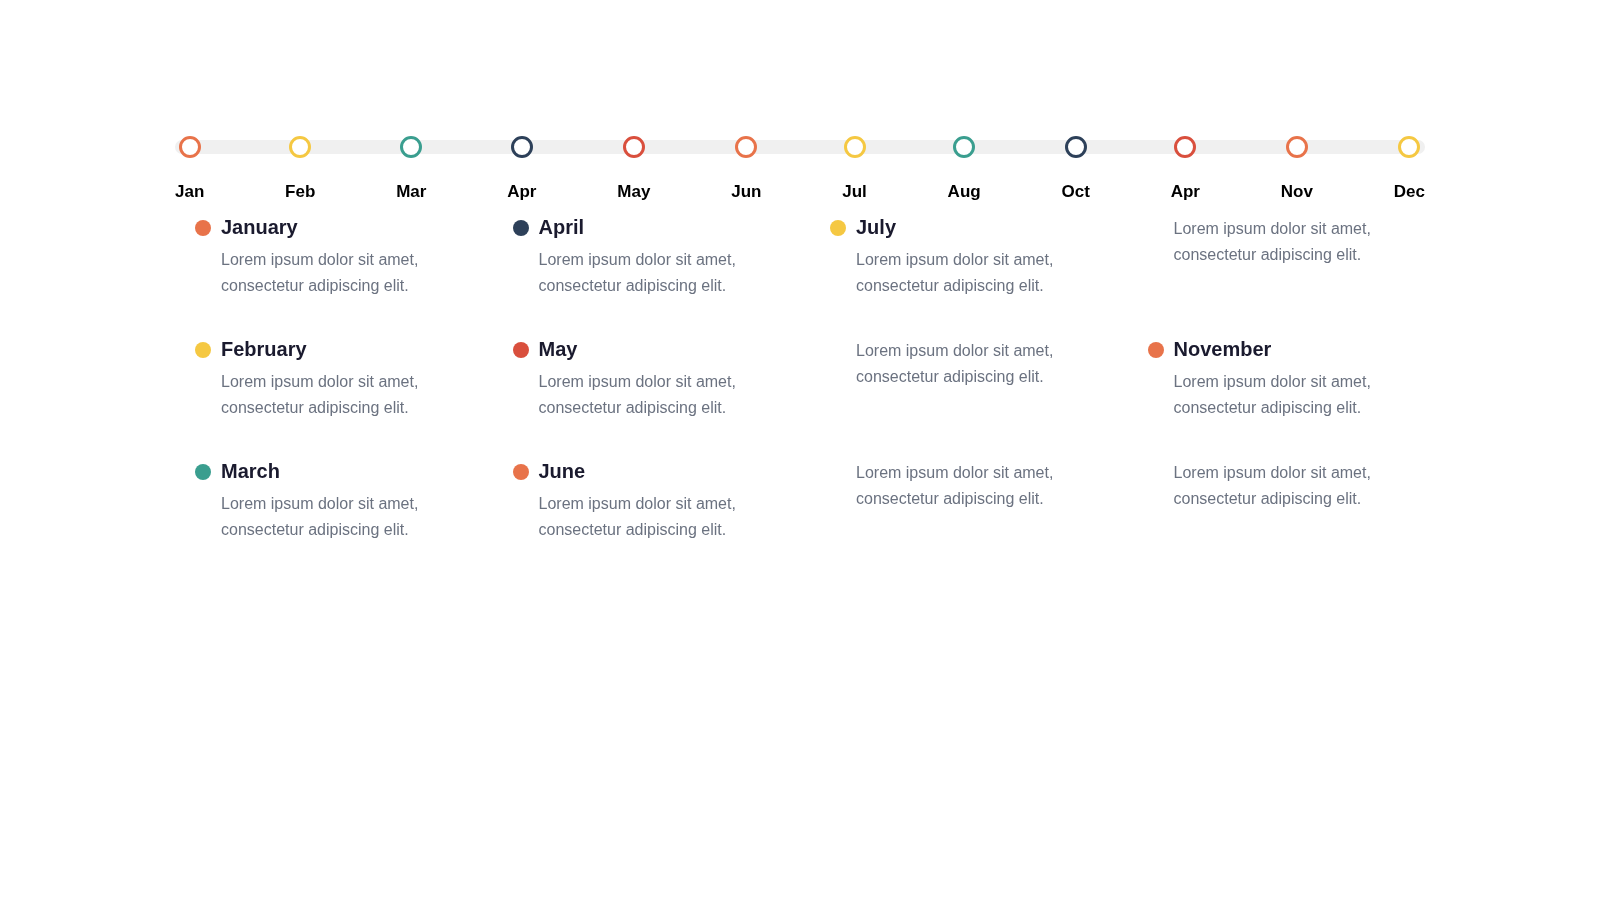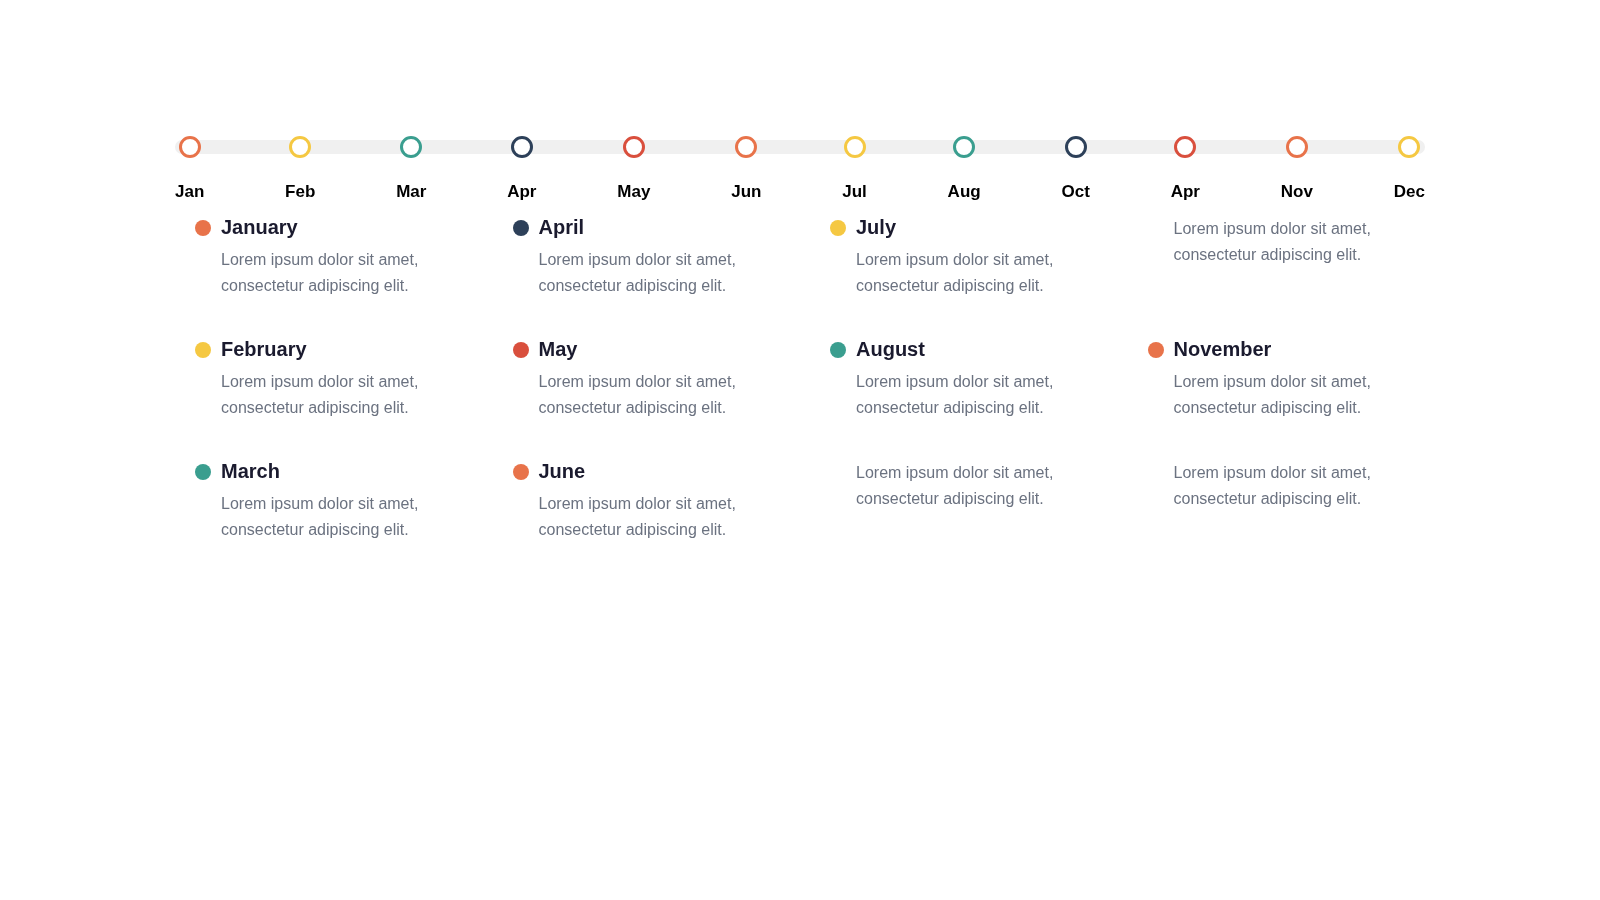--- a/index.html
+++ b/index.html
@@ -222,24 +222,20 @@
     <p class="month-desc">Lorem ipsum dolor sit amet, consectetur adipiscing elit.</p>
   </div>
     <div class="month-entry">
     <div class="month-heading">
       <div class="bullet bullet-red"></div>
       <span class="month-name">May</span>
     </div>
     <p class="month-desc">Lorem ipsum dolor sit amet, consectetur adipiscing elit.</p>
   </div>
     <div class="month-entry">
-    <div class="month-heading">
-      <div class="bullet bullet-teal"></div>
-      <span class="month-name">August</span>
-    </div>
     <p class="month-desc">Lorem ipsum dolor sit amet, consectetur adipiscing elit.</p>
   </div>
     <div class="month-entry">
     <div class="month-heading">
       <div class="bullet bullet-orange"></div>
       <span class="month-name">November</span>
     </div>
     <p class="month-desc">Lorem ipsum dolor sit amet, consectetur adipiscing elit.</p>
   </div>
     <div class="month-entry">

